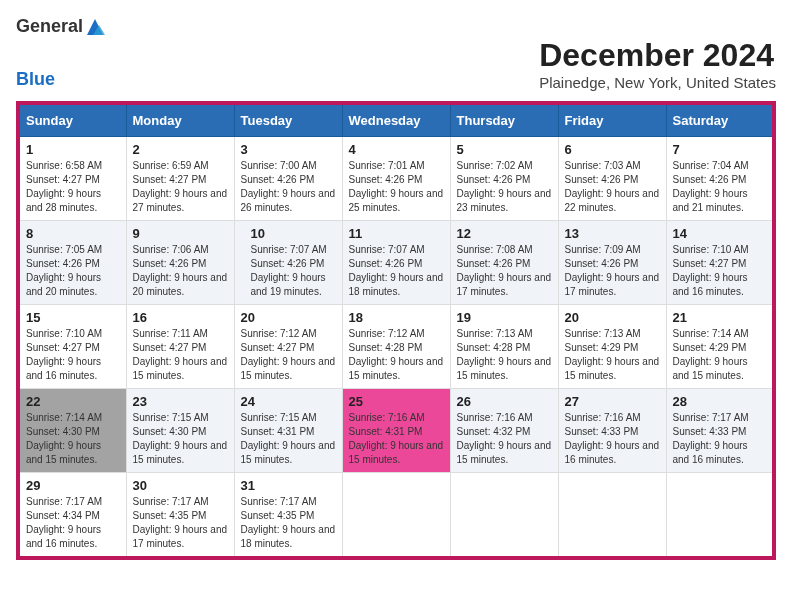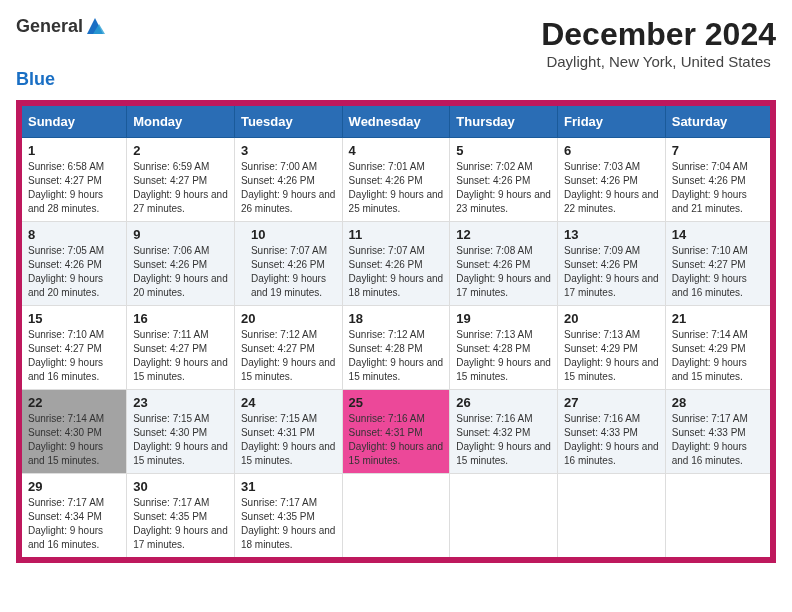--- a/index.html
+++ b/index.html
@@ -16,54 +16,55 @@
       align-items: flex-start;
       margin-bottom: 10px;
     }
     .logo {
       display: flex;
       flex-direction: column;
       align-items: flex-start;
     }
     .logo-text {
       display: flex;
-      align-items: flex-start;
+      align-items: flex-end;
     }
     .logo-general {
       font-size: 18px;
       font-weight: bold;
       color: #333;
     }
     .logo-blue {
       font-size: 18px;
       font-weight: bold;
       color: #1a6fc4;
       margin-top: 32px;
     }
     .logo-icon {
       width: 20px;
       height: 20px;
       margin-left: 2px;
     }
     .title-section {
-      text-align: center;
+      text-align: left;
+      margin-top: 21px;
     }
     .main-title {
       font-size: 32px;
       font-weight: bold;
       color: #222;
     }
     .subtitle {
       font-size: 15px;
       color: #444;
     }
     .calendar-table {
       width: 100%;
       border-collapse: collapse;
-      border: 6px solid #be185d;
+      border: 4px solid #be185d;
     }
     .calendar-table th {
       background-color: #2a6db5;
       color: white;
       padding: 8px 6px;
       font-size: 13px;
       font-weight: bold;
       text-align: left;
       border: 1px solid #1a5a9a;
     }
@@ -105,21 +106,21 @@
       <span class="logo-general">General</span>
       <svg class="logo-icon" viewBox="0 0 20 20" xmlns="http://www.w3.org/2000/svg">
         <polygon points="2,18 10,2 18,18" fill="#1a6fc4"></polygon>
         <polygon points="8,18 14,8 20,18" fill="#2a9fd4" opacity="0.8"></polygon>
       </svg>
     </div>
     <span class="logo-blue">Blue</span>
   </div>
   <div class="title-section">
     <div class="main-title">December 2024</div>
-    <div class="subtitle">Daylight, New York, United States</div>
+    <div class="subtitle">Plainedge, New York, United States</div>
   </div>
 </div>
 
 <table class="calendar-table">
   <thead>
     <tr>
     <th>Sunday</th>
         <th>Monday</th>
         <th>Tuesday</th>
         <th>Wednesday</th>

